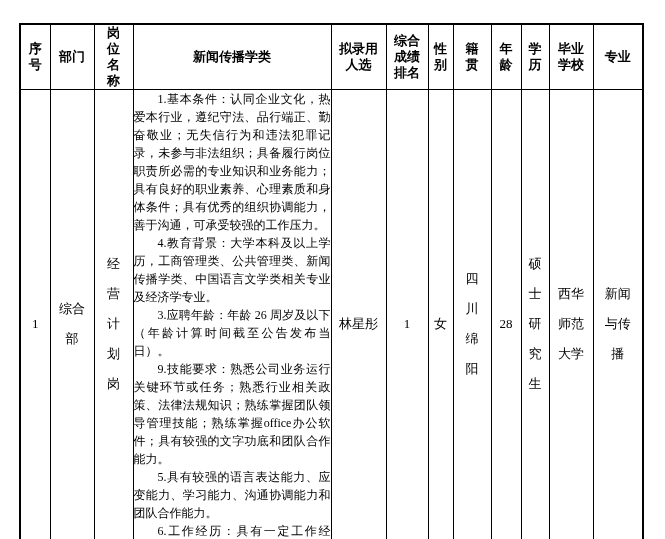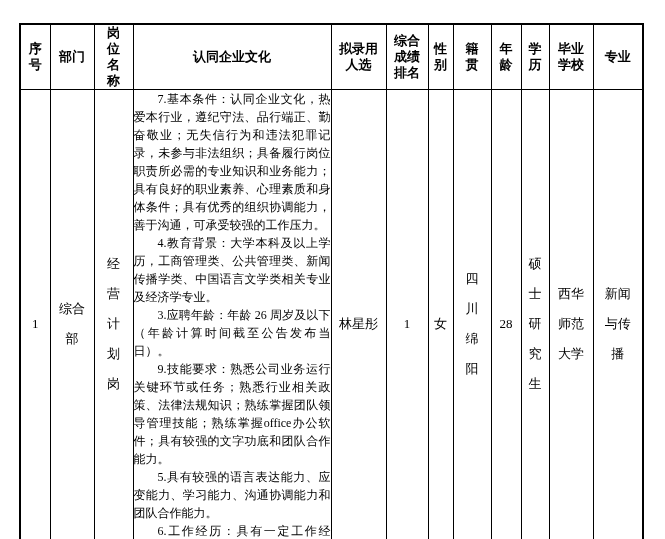--- a/index.html
+++ b/index.html
@@ -80,21 +80,21 @@
     </colgroup>
     <thead>
       <tr>
         <th>序
 号</th>
         <th>部门</th>
         <th>岗
 位
 名
 称</th>
-        <th>认同企业文化</th>
+        <th>新闻传播学类</th>
         <th>拟录用
 人选</th>
         <th>综合
 成绩
 排名</th>
         <th>性
 别</th>
         <th>籍
 贯</th>
         <th>年
@@ -110,21 +110,21 @@
       <tr>
         <td class="stacked">1</td>
         <td class="stacked">综合
 部</td>
         <td class="stacked">经
 营
 计
 划
 岗</td>
         <td class="req-cell">
-          <p>7.基本条件：认同企业文化，热爱本行业，遵纪守法、品行端正、勤奋敬业；无失信行为和违法犯罪记录，未参与非法组织；具备履行岗位职责所必需的专业知识和业务能力；具有良好的职业素养、心理素质和身体条件；具有优秀的组织协调能力，善于沟通，可承受较强的工作压力。</p>
+          <p>1.基本条件：认同企业文化，热爱本行业，遵纪守法、品行端正、勤奋敬业；无失信行为和违法犯罪记录，未参与非法组织；具备履行岗位职责所必需的专业知识和业务能力；具有良好的职业素养、心理素质和身体条件；具有优秀的组织协调能力，善于沟通，可承受较强的工作压力。</p>
           <p>4.教育背景：大学本科及以上学历，工商管理类、公共管理类、新闻传播学类、中国语言文学类相关专业及经济学专业。</p>
           <p>3.应聘年龄：年龄 26 周岁及以下（年龄计算时间截至公告发布当日）。</p>
           <p>9.技能要求：熟悉公司业务运行关键环节或任务；熟悉行业相关政策、法律法规知识；熟练掌握团队领导管理技能；熟练掌握office办公软件；具有较强的文字功底和团队合作能力。</p>
           <p>5.具有较强的语言表达能力、应变能力、学习能力、沟通协调能力和团队合作能力。</p>
           <p>6.工作经历：具有一定工作经验。</p>
         </td>
         <td>林星彤</td>
         <td>1</td>
         <td>女</td>
         <td class="stacked">四

